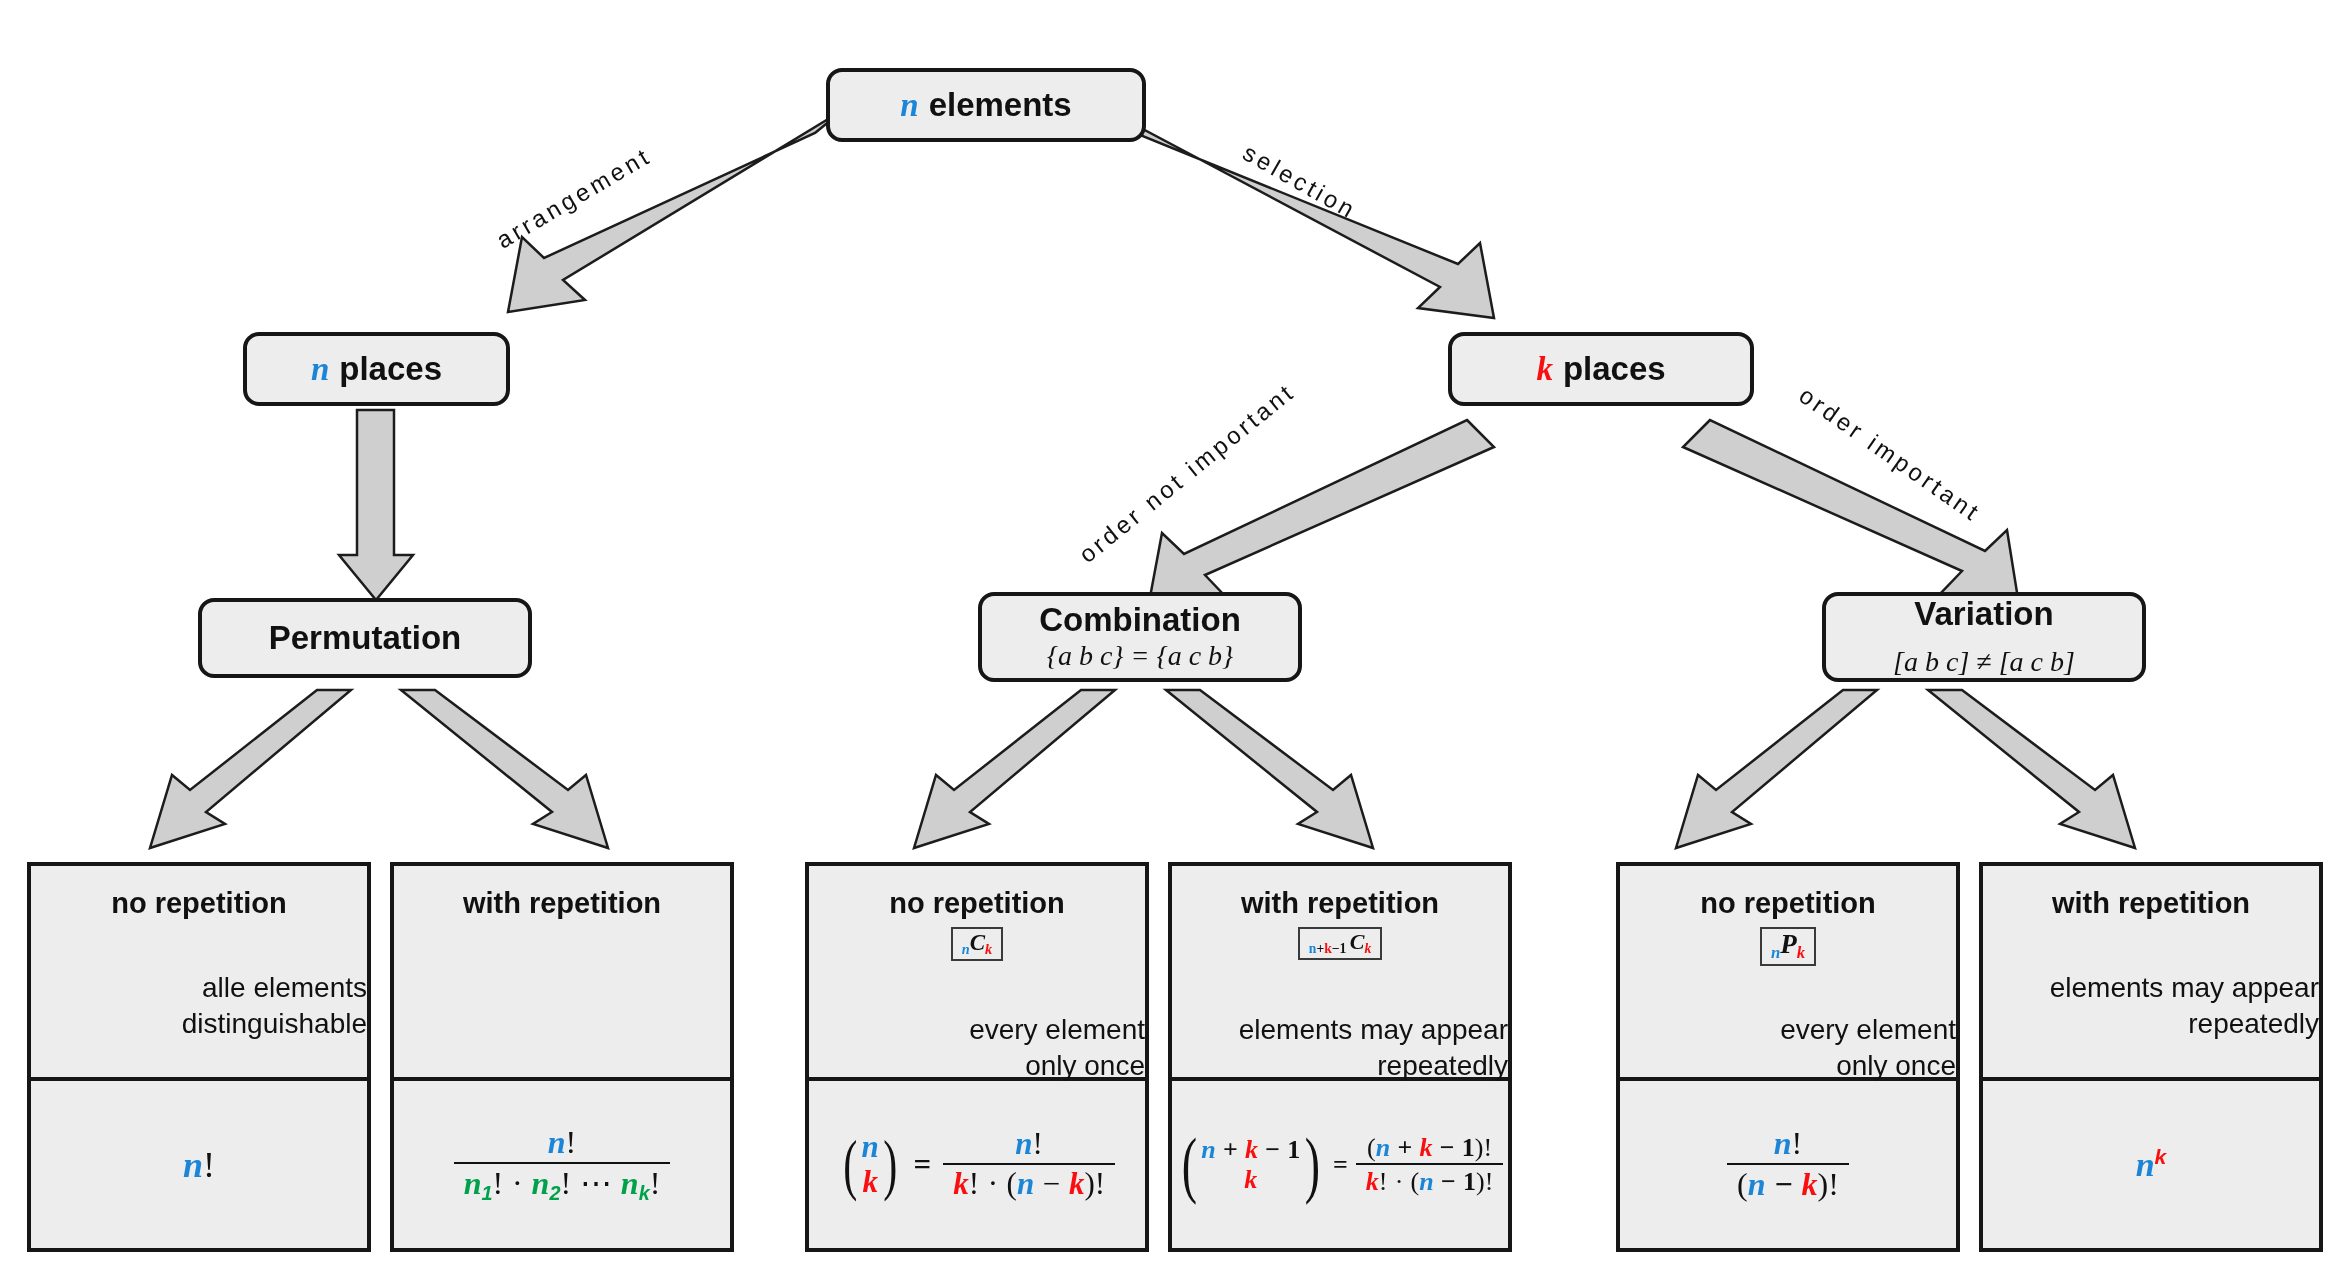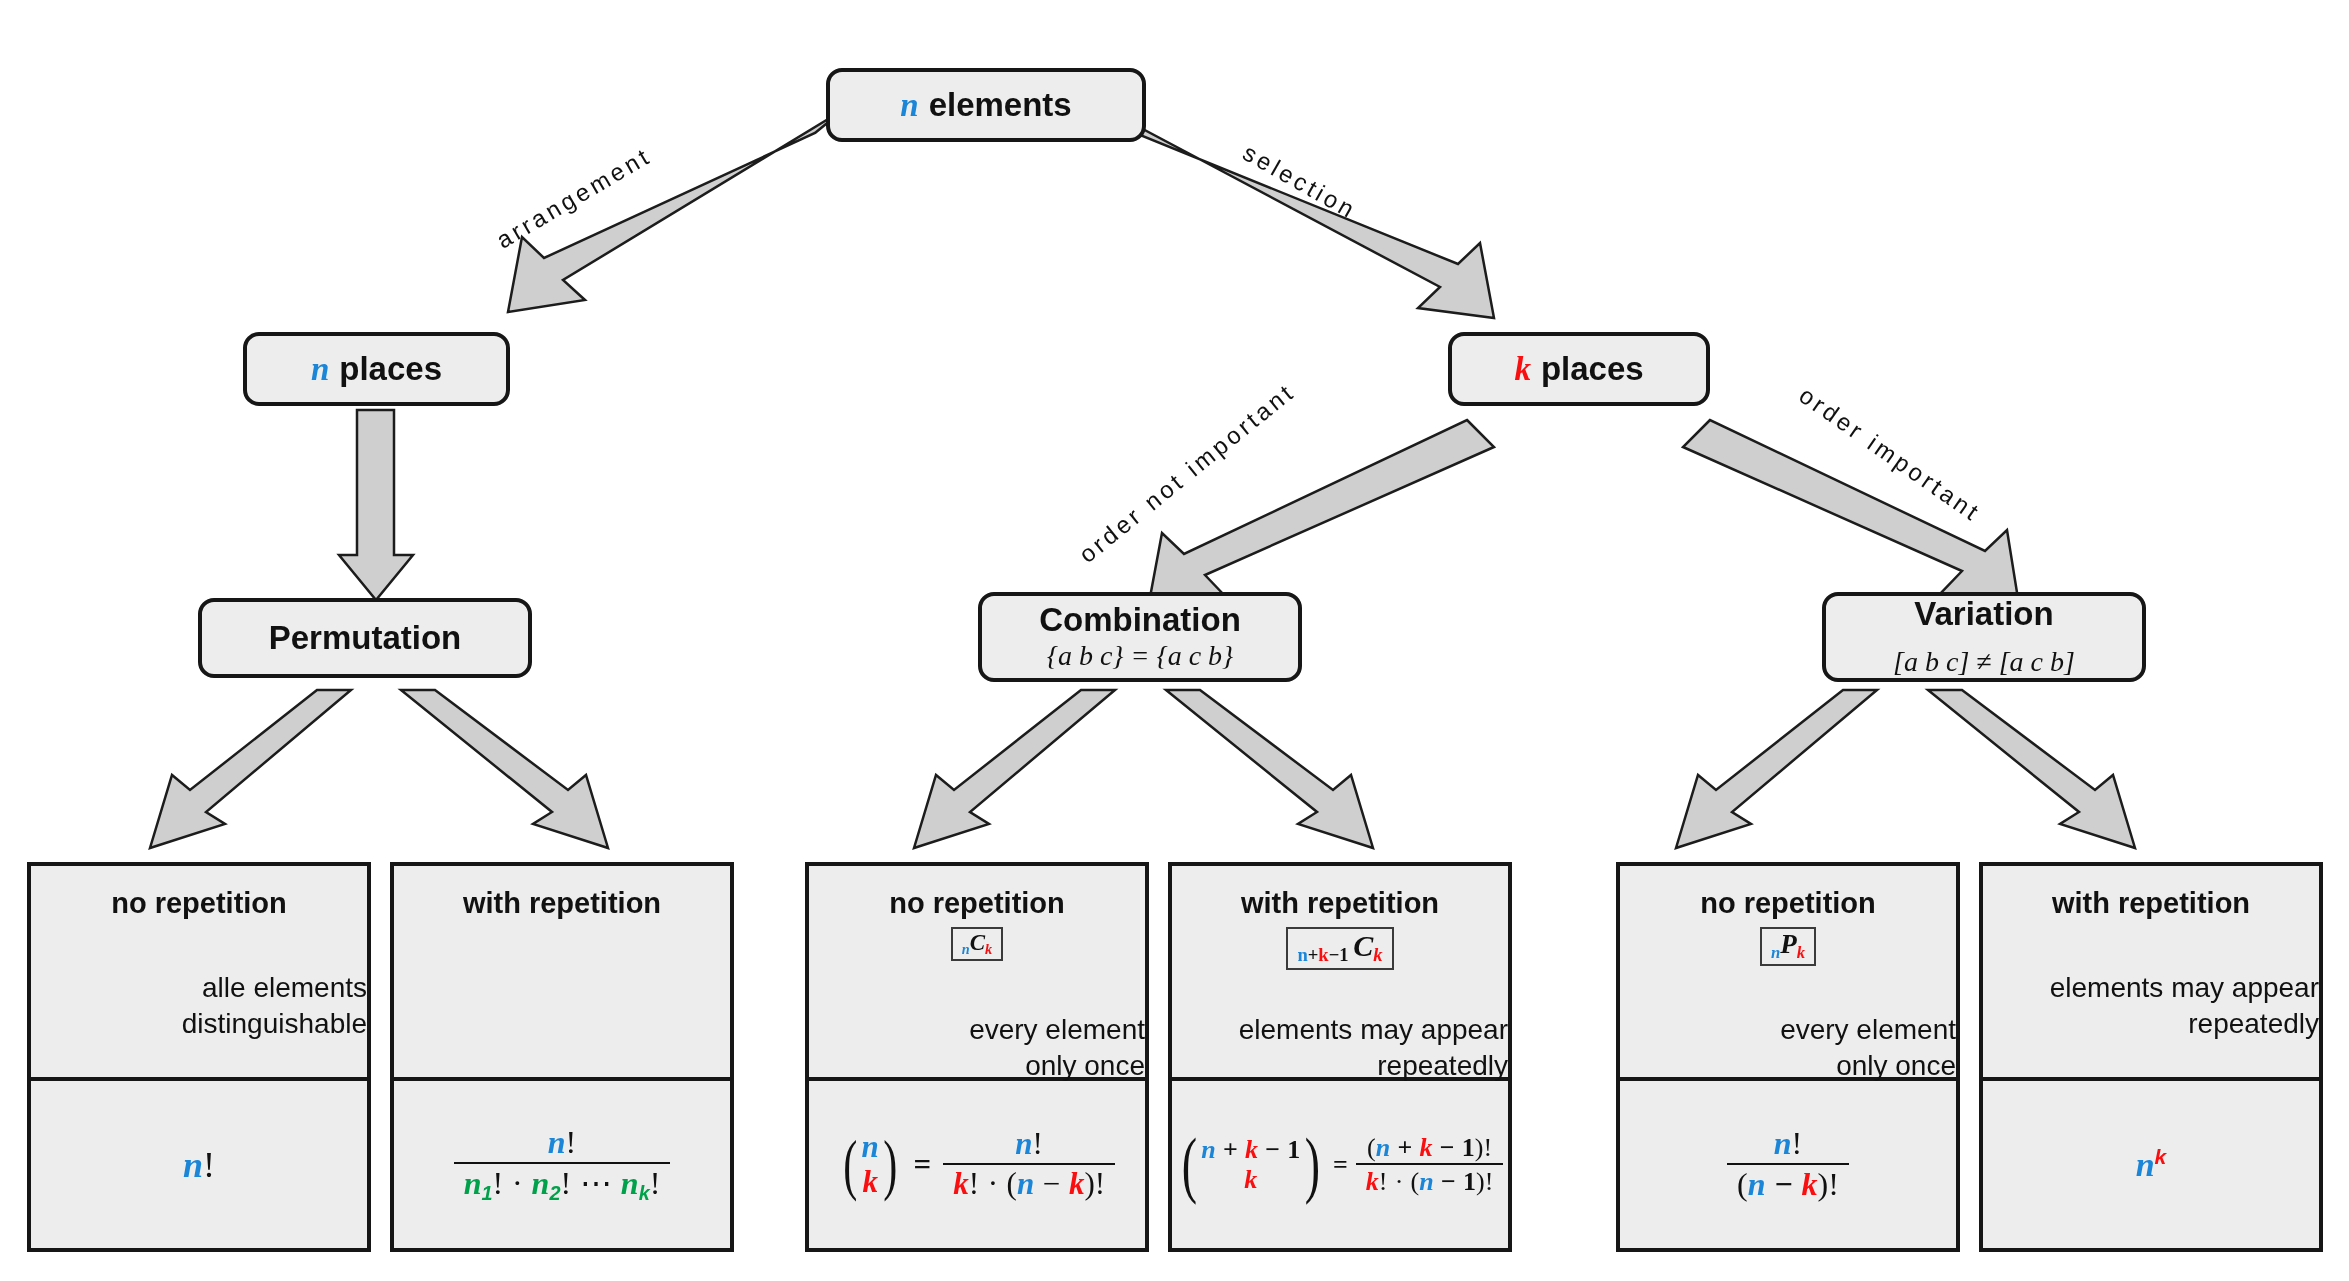--- a/index.html
+++ b/index.html
@@ -97,21 +97,21 @@
       <span class="m bl">n</span><span style="display:inline-block;width:10px;"></span><span>elements</span>
     </div>
   </div>
 
   <div class="node" style="left:243px;top:332px;width:267px;height:74px;">
     <div class="title" style="font-size:33px;">
       <span class="m bl">n</span><span style="display:inline-block;width:10px;"></span><span>places</span>
     </div>
   </div>
 
-  <div class="node" style="left:1448px;top:332px;width:262px;height:74px;">
+  <div class="node" style="left:1448px;top:332px;width:306px;height:74px;">
     <div class="title" style="font-size:33px;">
       <span class="m rd">k</span><span style="display:inline-block;width:10px;"></span><span>places</span>
     </div>
   </div>
 
   <div class="node" style="left:198px;top:598px;width:334px;height:80px;">
     <div class="title" style="font-size:33px;">Permutation</div>
   </div>
 
   <div class="node" style="left:978px;top:592px;width:324px;height:90px;">
@@ -193,21 +193,21 @@
             <span class="m rd">k</span><span class="mr bk">)</span><span class="mr bk">!</span>
           </span>
         </span>
       </span>
     </div>
   </div>
 
   <div class="card" style="left:1168px;top:862px;width:344px;height:390px;">
     <div class="upper">
       <div class="hdr">with repetition</div>
-      <div class="badge" style="font-size:30px;">
+      <div class="badge" style="font-size:22px;">
         <sub class="s" style="font-style:normal;">
           <span class="bl">n</span><span class="bk">+</span><span class="rd">k</span><span class="bk">−</span><span class="bk">1</span>
         </sub><span class="bk">C</span><sub class="s rd">k</sub>
       </div>
       <div class="desc" style="top:146px;">
         <div>elements may appear</div>
         <div>repeatedly</div>
       </div>
     </div>
     <div class="lower">

